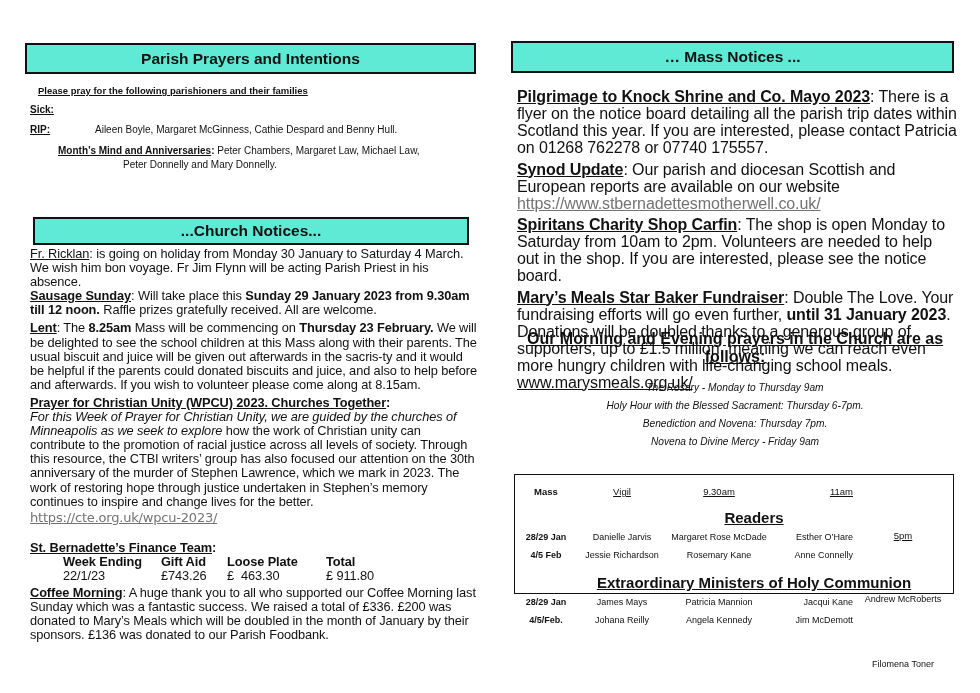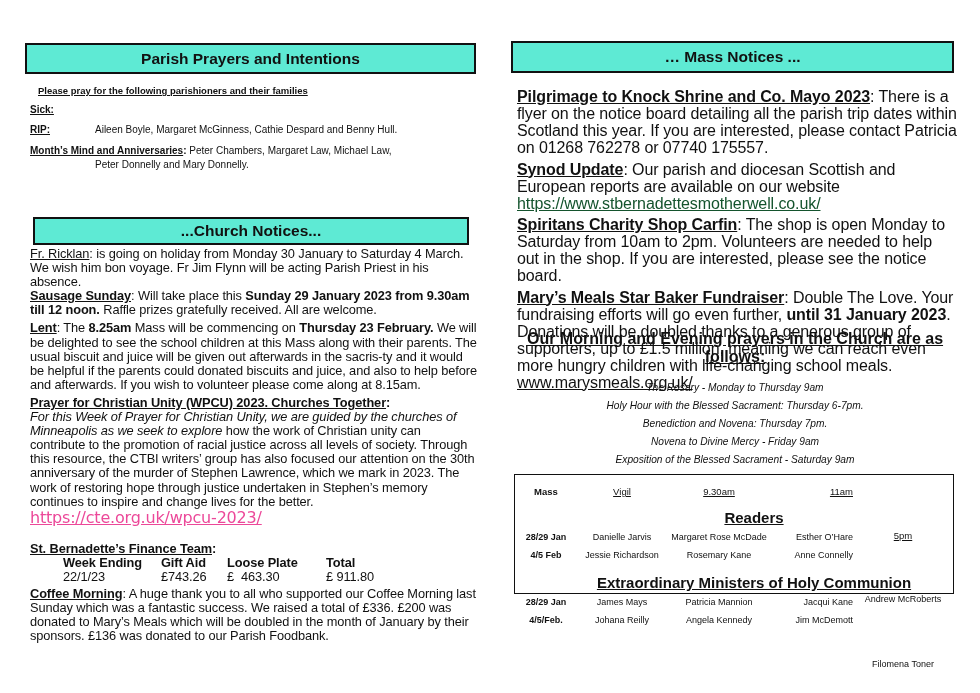--- a/index.html
+++ b/index.html
@@ -4,29 +4,29 @@
 <style>
   html, body { margin:0; padding:0; }
   body { width:980px; height:693px; background:#ffffff; position:relative; overflow:hidden;
          font-family:"Liberation Sans", sans-serif; color:#111; }
   .abs { position:absolute; }
   .box { position:absolute; border:2px solid #111; box-sizing:border-box; background:#5eead4;
          display:flex; align-items:center; justify-content:center; font-weight:bold; }
   .u { text-decoration:underline; }
   .b { font-weight:bold; }
   .i { font-style:italic; }
-  .link-blue { color:#ec4899; text-decoration:underline; font-family:"DejaVu Sans", sans-serif; font-size:16px; letter-spacing:-0.2px; }
+  .link-blue { color:#737373; text-decoration:underline; font-family:"DejaVu Sans", sans-serif; font-size:13px; letter-spacing:-0.2px; }
 
   
   #box-prayers { left:25px; top:43px; width:451px; height:31px; font-size:15.5px; }
   #prayers { left:30px; top:84px; width:450px; font-size:10px; line-height:14.5px; }
   #prayers .intro { font-weight:bold; text-decoration:underline; font-size:9.5px; margin-bottom:4px;margin-left:8px; }
   #prayers .row { display:flex; margin-bottom:6px; }
   #prayers .lbl { width:65px; flex:none; font-weight:bold; text-decoration:underline; }
-  #prayers .mind { margin-bottom:0; }
+  #prayers .mind { margin-bottom:0;margin-left:28px; }
   #prayers .mind .cont { padding-left:65px; }
 
   #box-church { left:33px; top:217px; width:436px; height:28px; font-size:15.5px; }
   #church { left:30px; top:247px; width:448px; font-size:12.8px; line-height:14.1px; letter-spacing:-0.1px; }
   #church p { margin:0; }
   #church .gap { margin-top:4px; }
   .fin-table { margin-left:33px; border-collapse:collapse; font-size:12.8px; line-height:14px; }
   .fin-table td { padding:0; }
   .fin-table th { padding:0; text-align:left; font-weight:bold; }
 
@@ -97,32 +97,31 @@
     </table>
   <p style="margin-top:3px"><span class="u b">Coffee Morning</span><span>: A huge thank you to all who supported our Coffee Morning last Sunday which was a fantastic success. We raised a total of £336. £200 was donated to Mary’s Meals which will be doubled in the month of January by their sponsors. £136 was donated to our Parish Foodbank.</span></p>
 </div>
 
 <div class="box" id="box-other">
   <span>… Mass Notices ...</span>
 </div>
 
 <div class="abs" id="other">
   <p><span class="u b">Pilgrimage to Knock Shrine and Co. Mayo 2023</span><span>:  There is a flyer on the notice board detailing all the parish trip dates within Scotland this year. If you are interested, please contact Patricia on 01268 762278 or 07740 175557.</span></p>
-  <p><span class="u b">Synod Update</span><span>: Our parish and diocesan Scottish and European reports are available on our website </span><a class="u" style="color:#14532d">https://www.stbernadettesmotherwell.co.uk/</a></p>
+  <p><span class="u b">Synod Update</span><span>: Our parish and diocesan Scottish and European reports are available on our website </span><a class="u" style="color:#737373">https://www.stbernadettesmotherwell.co.uk/</a></p>
   <p><span class="u b">Spiritans Charity Shop Carfin</span><span>:  The shop is open Monday to Saturday from  10am to 2pm. Volunteers are needed to help out in the shop. If you are   interested, please see the notice board.</span></p>
   <p><span class="u b">Mary’s Meals Star Baker Fundraiser</span><span>: Double The Love. Your fundraising efforts will go even further, </span><span class="b">until 31 January 2023</span><span>. Donations will be doubled thanks to a generous group of supporters, up to £1.5 million, meaning we can reach even more hungry children with life-changing school meals. </span><a class="u" style="color:#111">www.marysmeals.org.uk/</a></p>
 </div>
 
 <div class="abs" id="prayer-times">
   <div class="ptitle">Our Morning and Evening prayers in the Church are as follows:</div>
   <div class="item">The Rosary - Monday to Thursday 9am</div>
   <div class="item">Holy Hour with the Blessed Sacrament: Thursday 6-7pm.</div>
   <div class="item">Benediction and Novena: Thursday 7pm.</div>
   <div class="item">Novena to Divine Mercy - Friday 9am</div>
-  <div class="item">Exposition of the Blessed Sacrament - Saturday 9am</div>
 </div>
 
 <div class="abs" id="mass-box">
   <div class="mrow mhead" style="top:11px">
     <span class="mcell c0 b">Mass</span>
     <span class="mcell c1 u">Vigil</span>
     <span class="mcell c2 u">9.30am</span>
     <span class="mcell c3 u">11am</span>
     <span class="mcell c4 u">5pm</span>
   </div>

